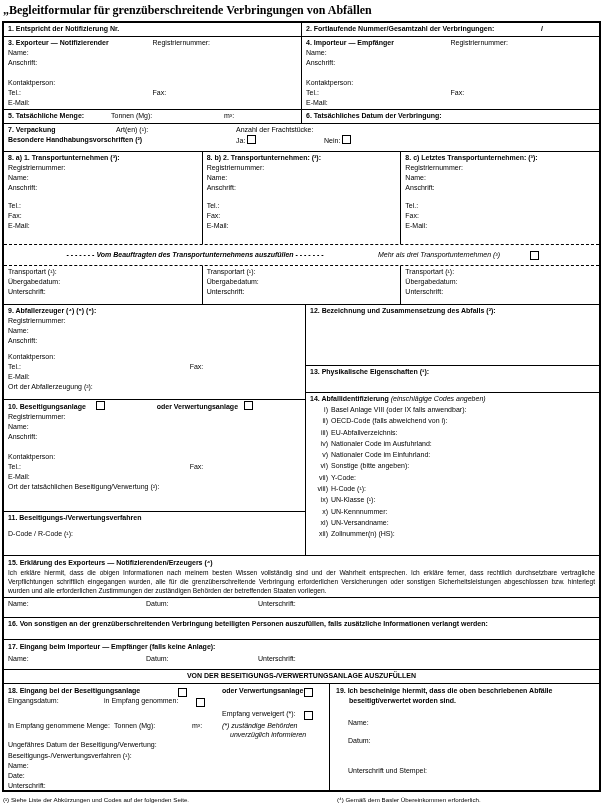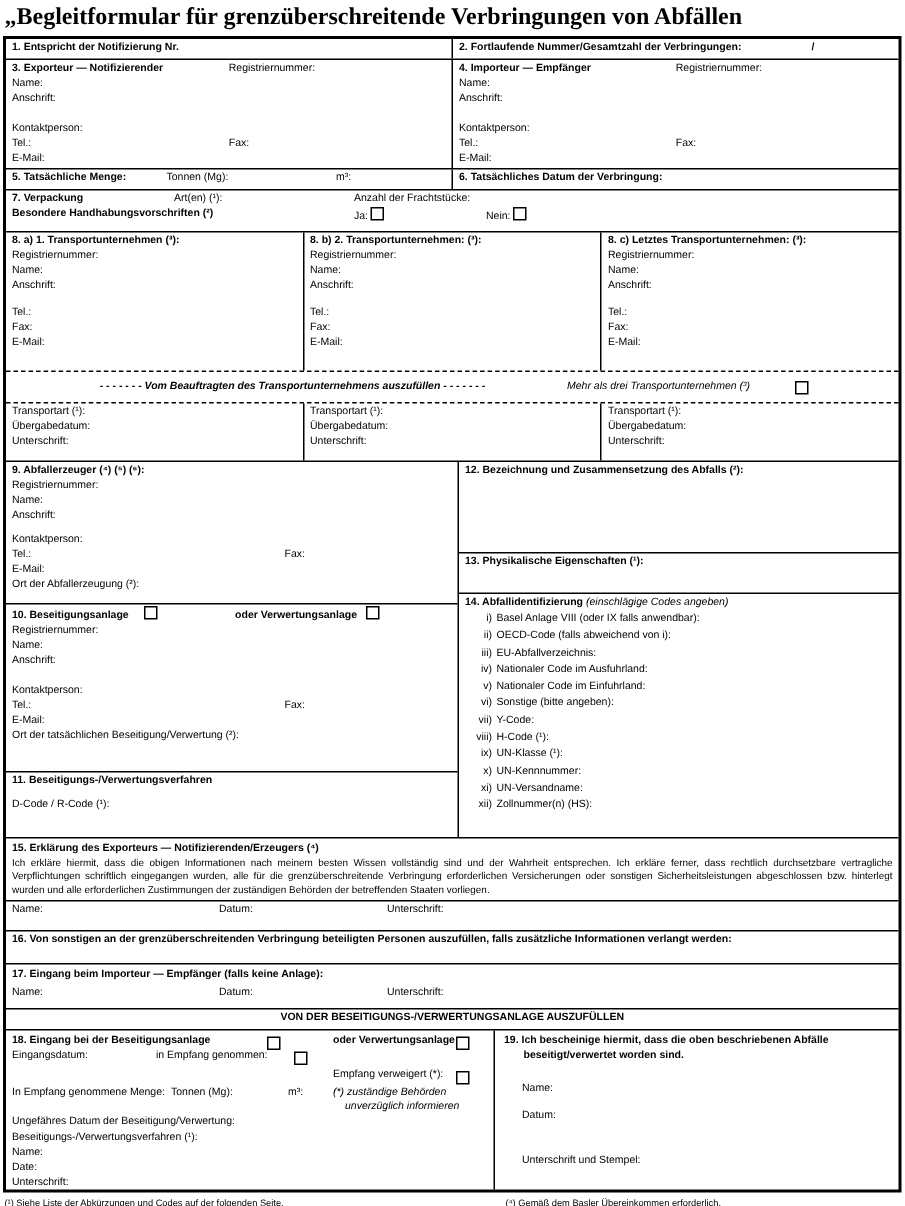--- a/index.html
+++ b/index.html
@@ -1,18 +1,18 @@
 <!DOCTYPE html>
 <html><head>
 <meta charset="utf-8">
 <style>
   html,body { margin:0; padding:0; background:#fff; }
   .page { width:603px; height:804px; box-sizing:border-box; padding:2px 2px 0 2px;
           font-family:"Liberation Sans", sans-serif; color:#000; background:#fff; position:relative; }
-  .doc-title { font-family:"Liberation Serif", serif; font-weight:bold; font-size:16px; padding:1px 0 3px 1px; }
+  .doc-title { font-family:"Liberation Serif", serif; font-weight:bold; font-size:12px; padding:1px 0 3px 1px; }
   .form { border:2px solid #000; font-size:7px; line-height:10px; }
   .row { display:flex; border-top:1px solid #000; align-items:stretch; }
   .row.first { border-top:none; }
   .cell { flex:1 1 0; padding:1px 4px; box-sizing:border-box; min-width:0; position:relative; }
   .cell + .cell { border-left:1px solid #000; }
   .b { font-weight:bold; }
   .i { font-style:italic; }
   .cb { display:inline-block; width:7px; height:7px; border:1px solid #000; background:#fff; vertical-align:-1px; }
   .g2 { display:grid; grid-template-columns:50% 50%; }
   .g2b { display:grid; grid-template-columns:62% 38%; }

